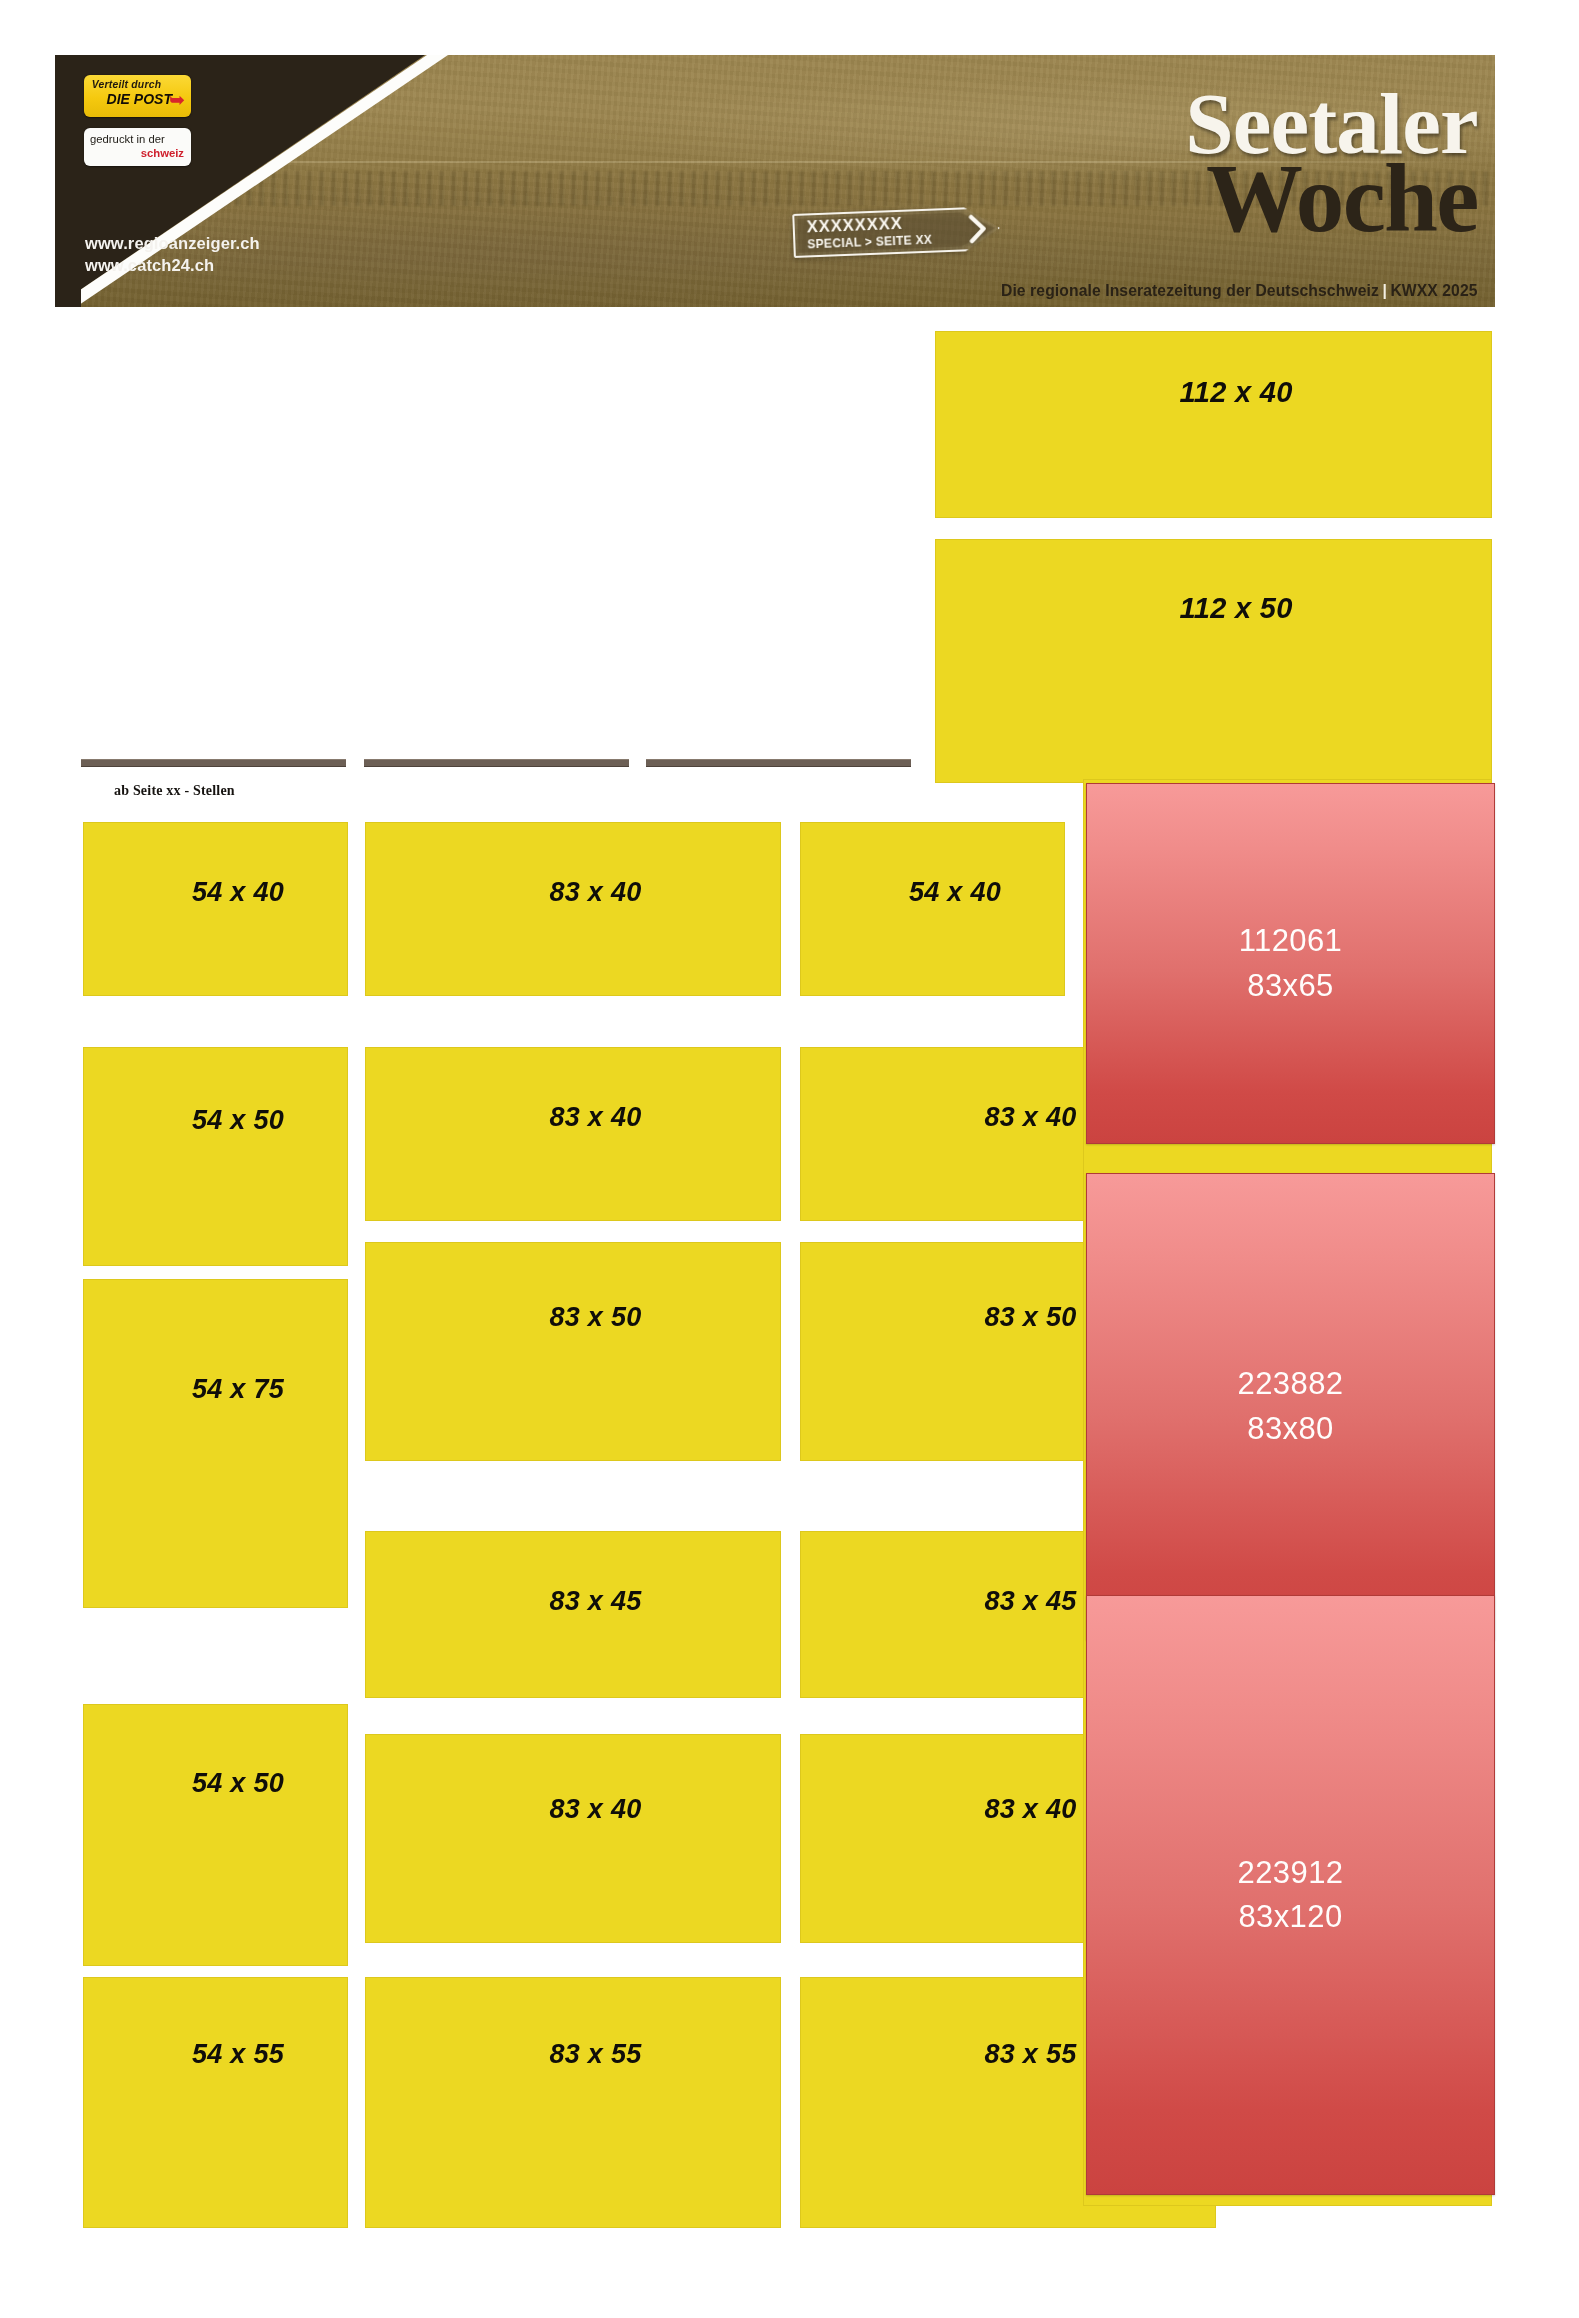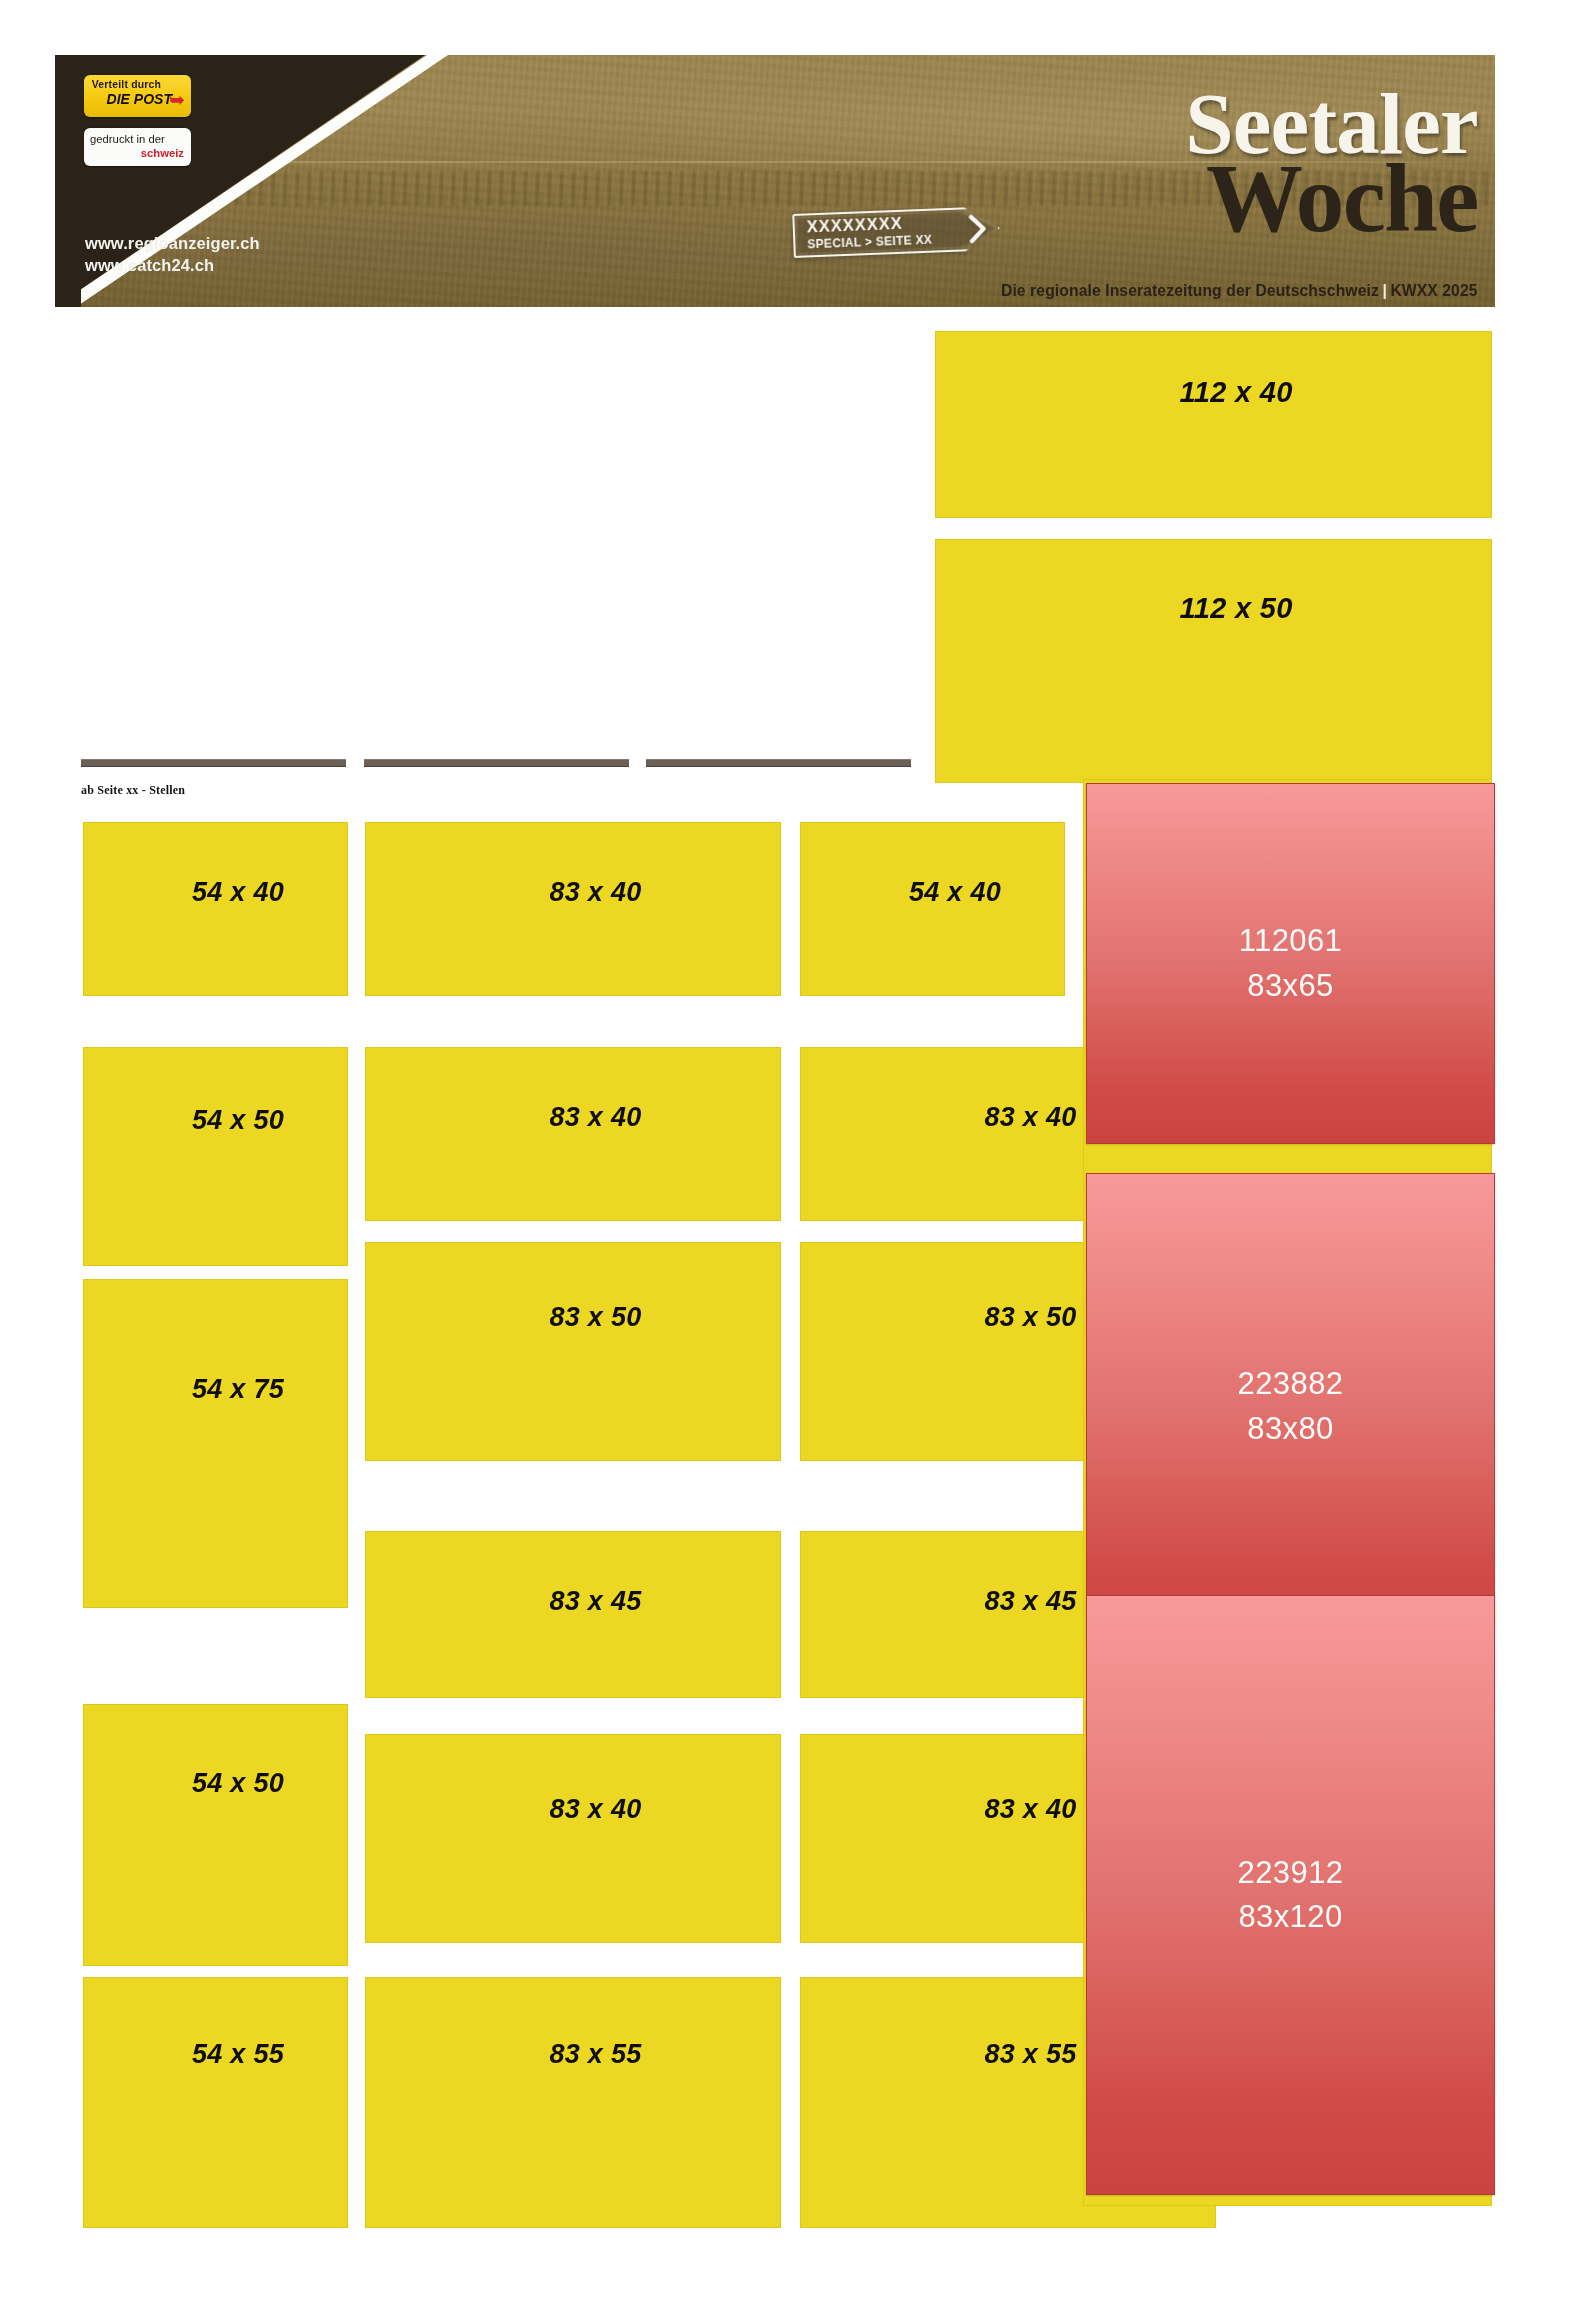--- a/index.html
+++ b/index.html
@@ -76,21 +76,21 @@
   .badge-post{
     position:absolute; left:29px; top:20px;
     width:107px; height:42px;
     border-radius:6px;
     background:linear-gradient(180deg,#fbd936 0%,#f5c90f 55%,#e8bb06 100%);
     box-shadow:0 0.9px 1.7px rgba(0,0,0,.5);
     overflow:hidden;
   }
   .badge-post .l1{
     position:absolute; left:7.8px; top:3.5px;
-    font-size:10.4px; font-weight:700; 
+    font-size:10.4px; font-weight:700; font-style:italic;
     color:#20190f; letter-spacing:0.2px;
   }
   .badge-post .l2{
     position:absolute; left:22.6px; top:15.7px;
     font-size:14px; font-weight:700; font-style:italic;
     color:#120d07; letter-spacing:0;
   }
   .posthorn{
     position:absolute; right:5.2px; top:14px;
     width:17.4px; height:22.6px;
@@ -196,24 +196,25 @@
     height:7.8px;
     background:#6c5f55;
     border-top:0.9px solid #877a6e;
     border-bottom:0.9px solid #4d423a;
     box-sizing:border-box;
   }
 
   .section-label{
     position:absolute;
     font-family:"Liberation Serif", serif;
-    font-size:12px; font-weight:700;
+    font-size:14px; font-weight:700;
     color:#161310;
     letter-spacing:0.2px;
     white-space:nowrap;
+    margin-left:33px;
   }
 
   
   .ad{
     position:absolute;
     box-sizing:border-box;
   }
   .ad.yellow{
     background:#ecd822;
     border:0.9px solid #ddc81c;

